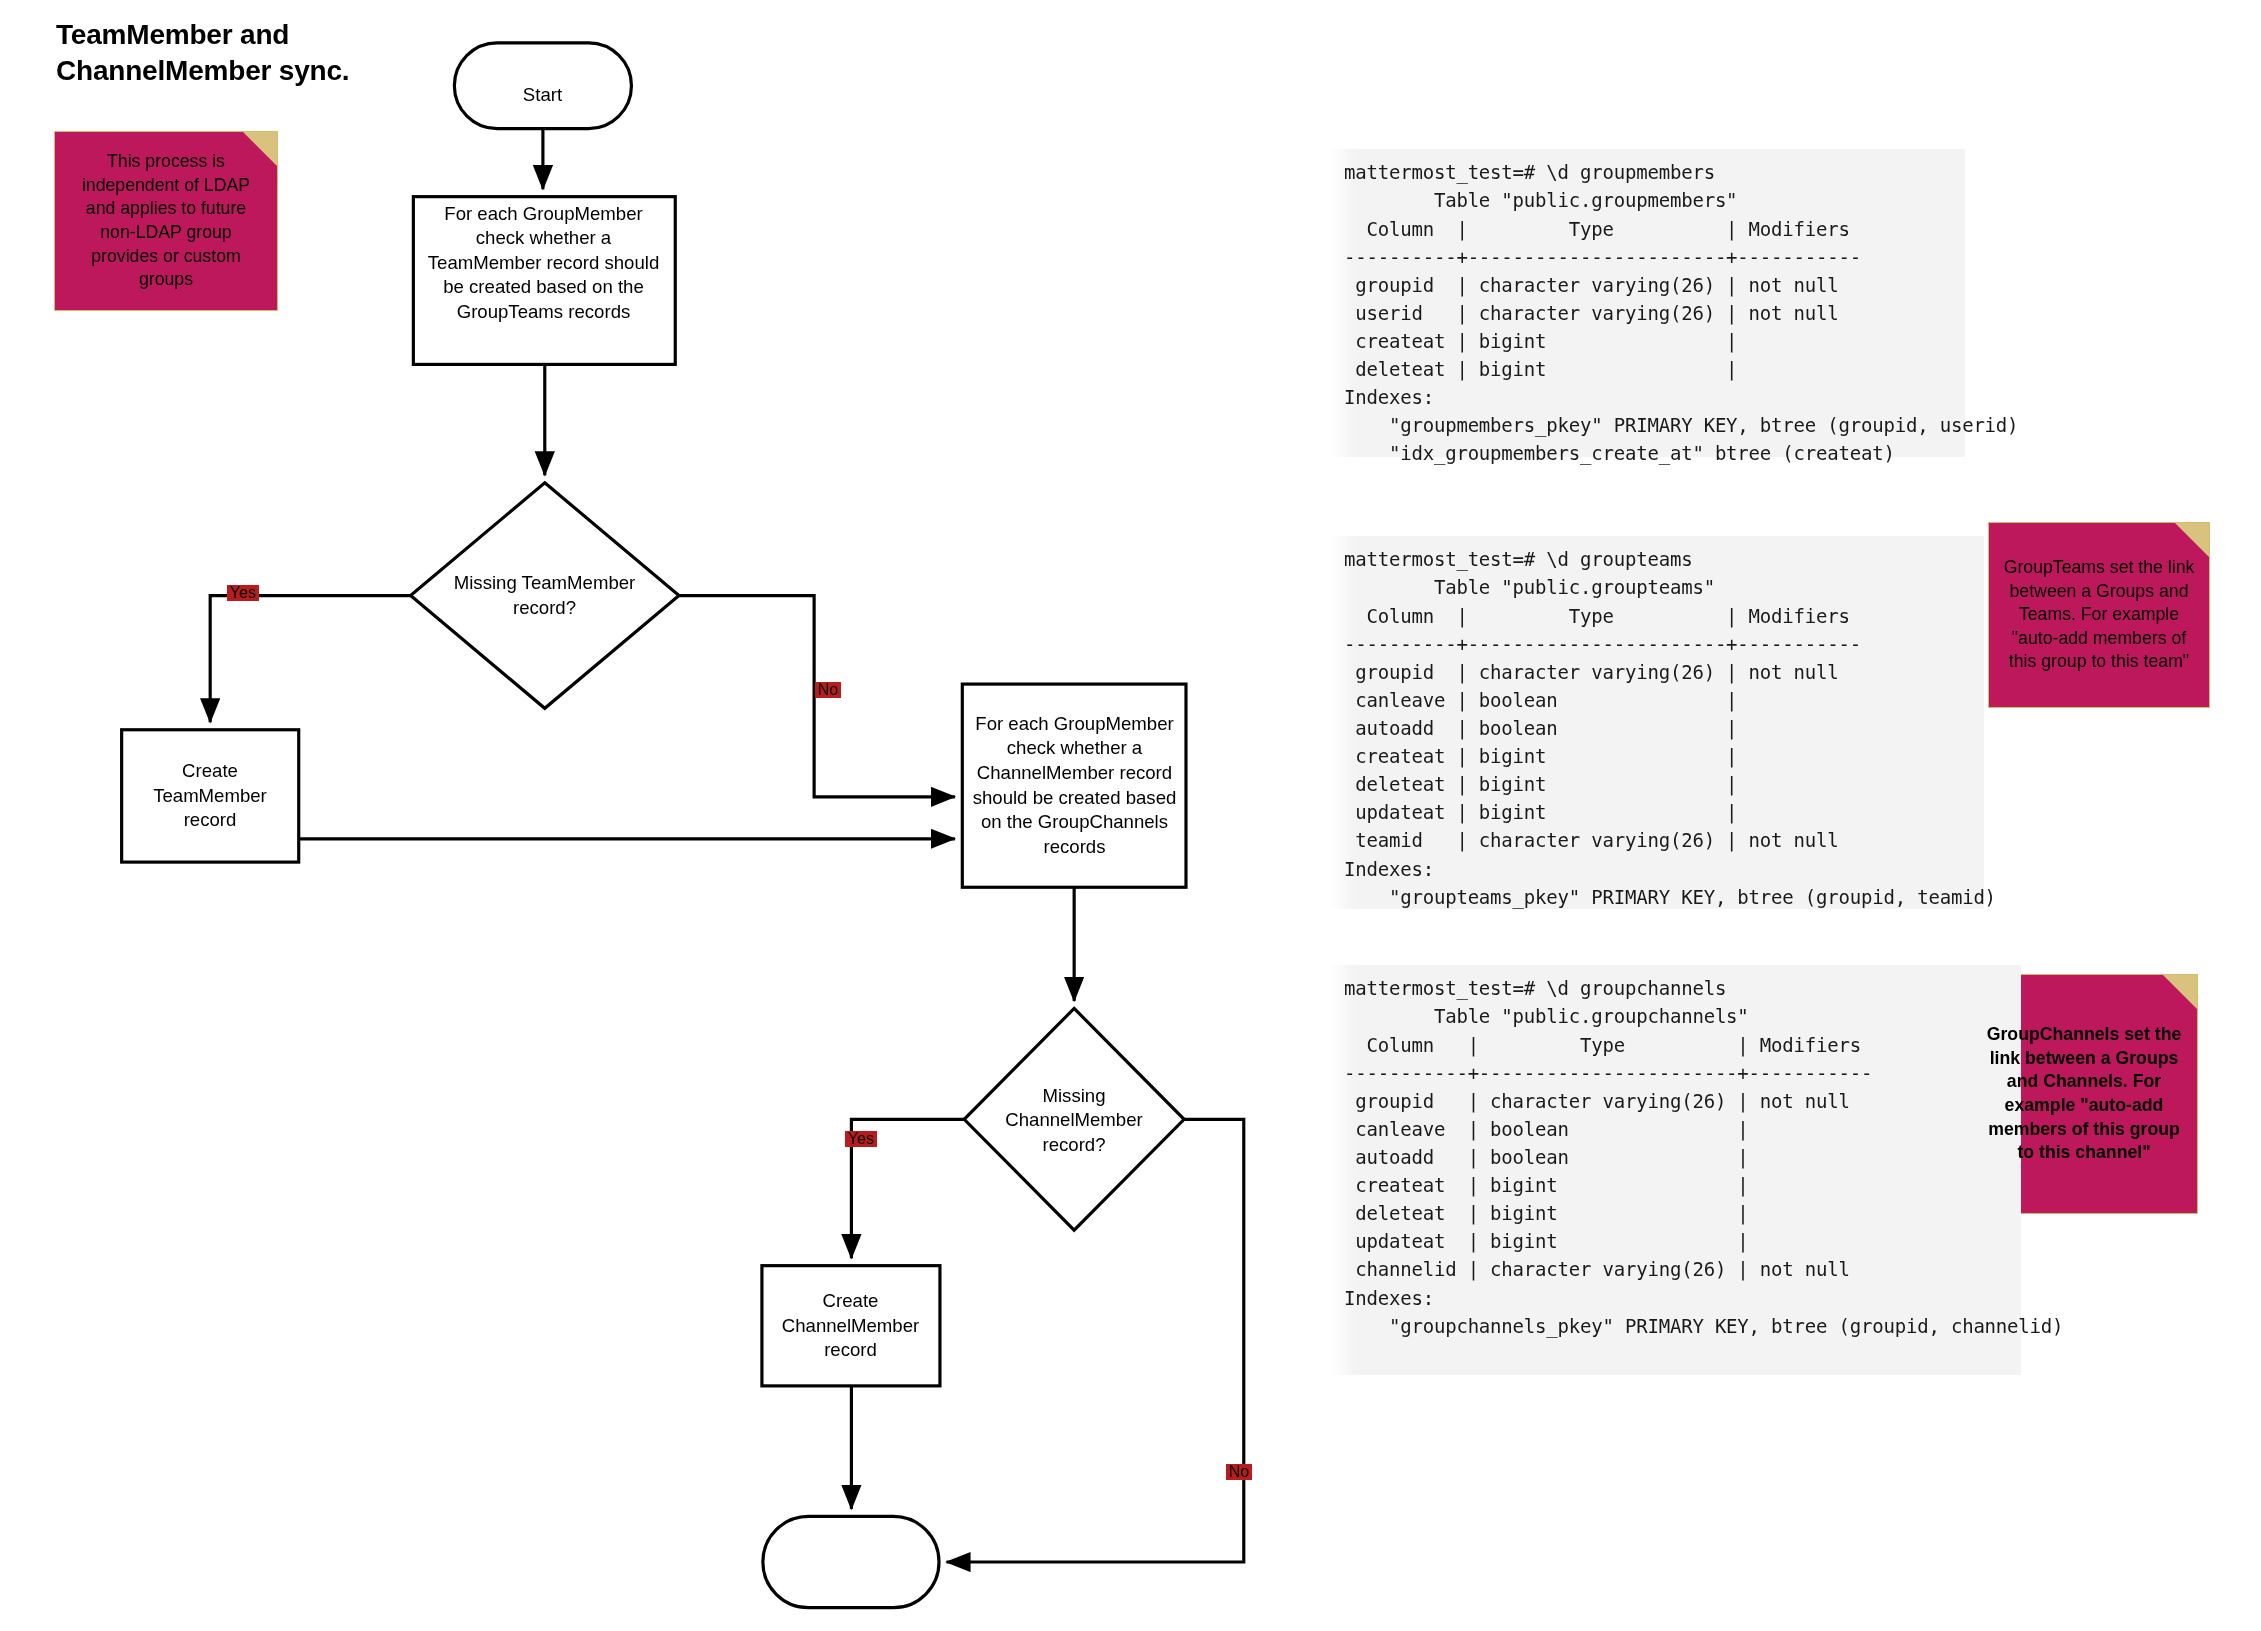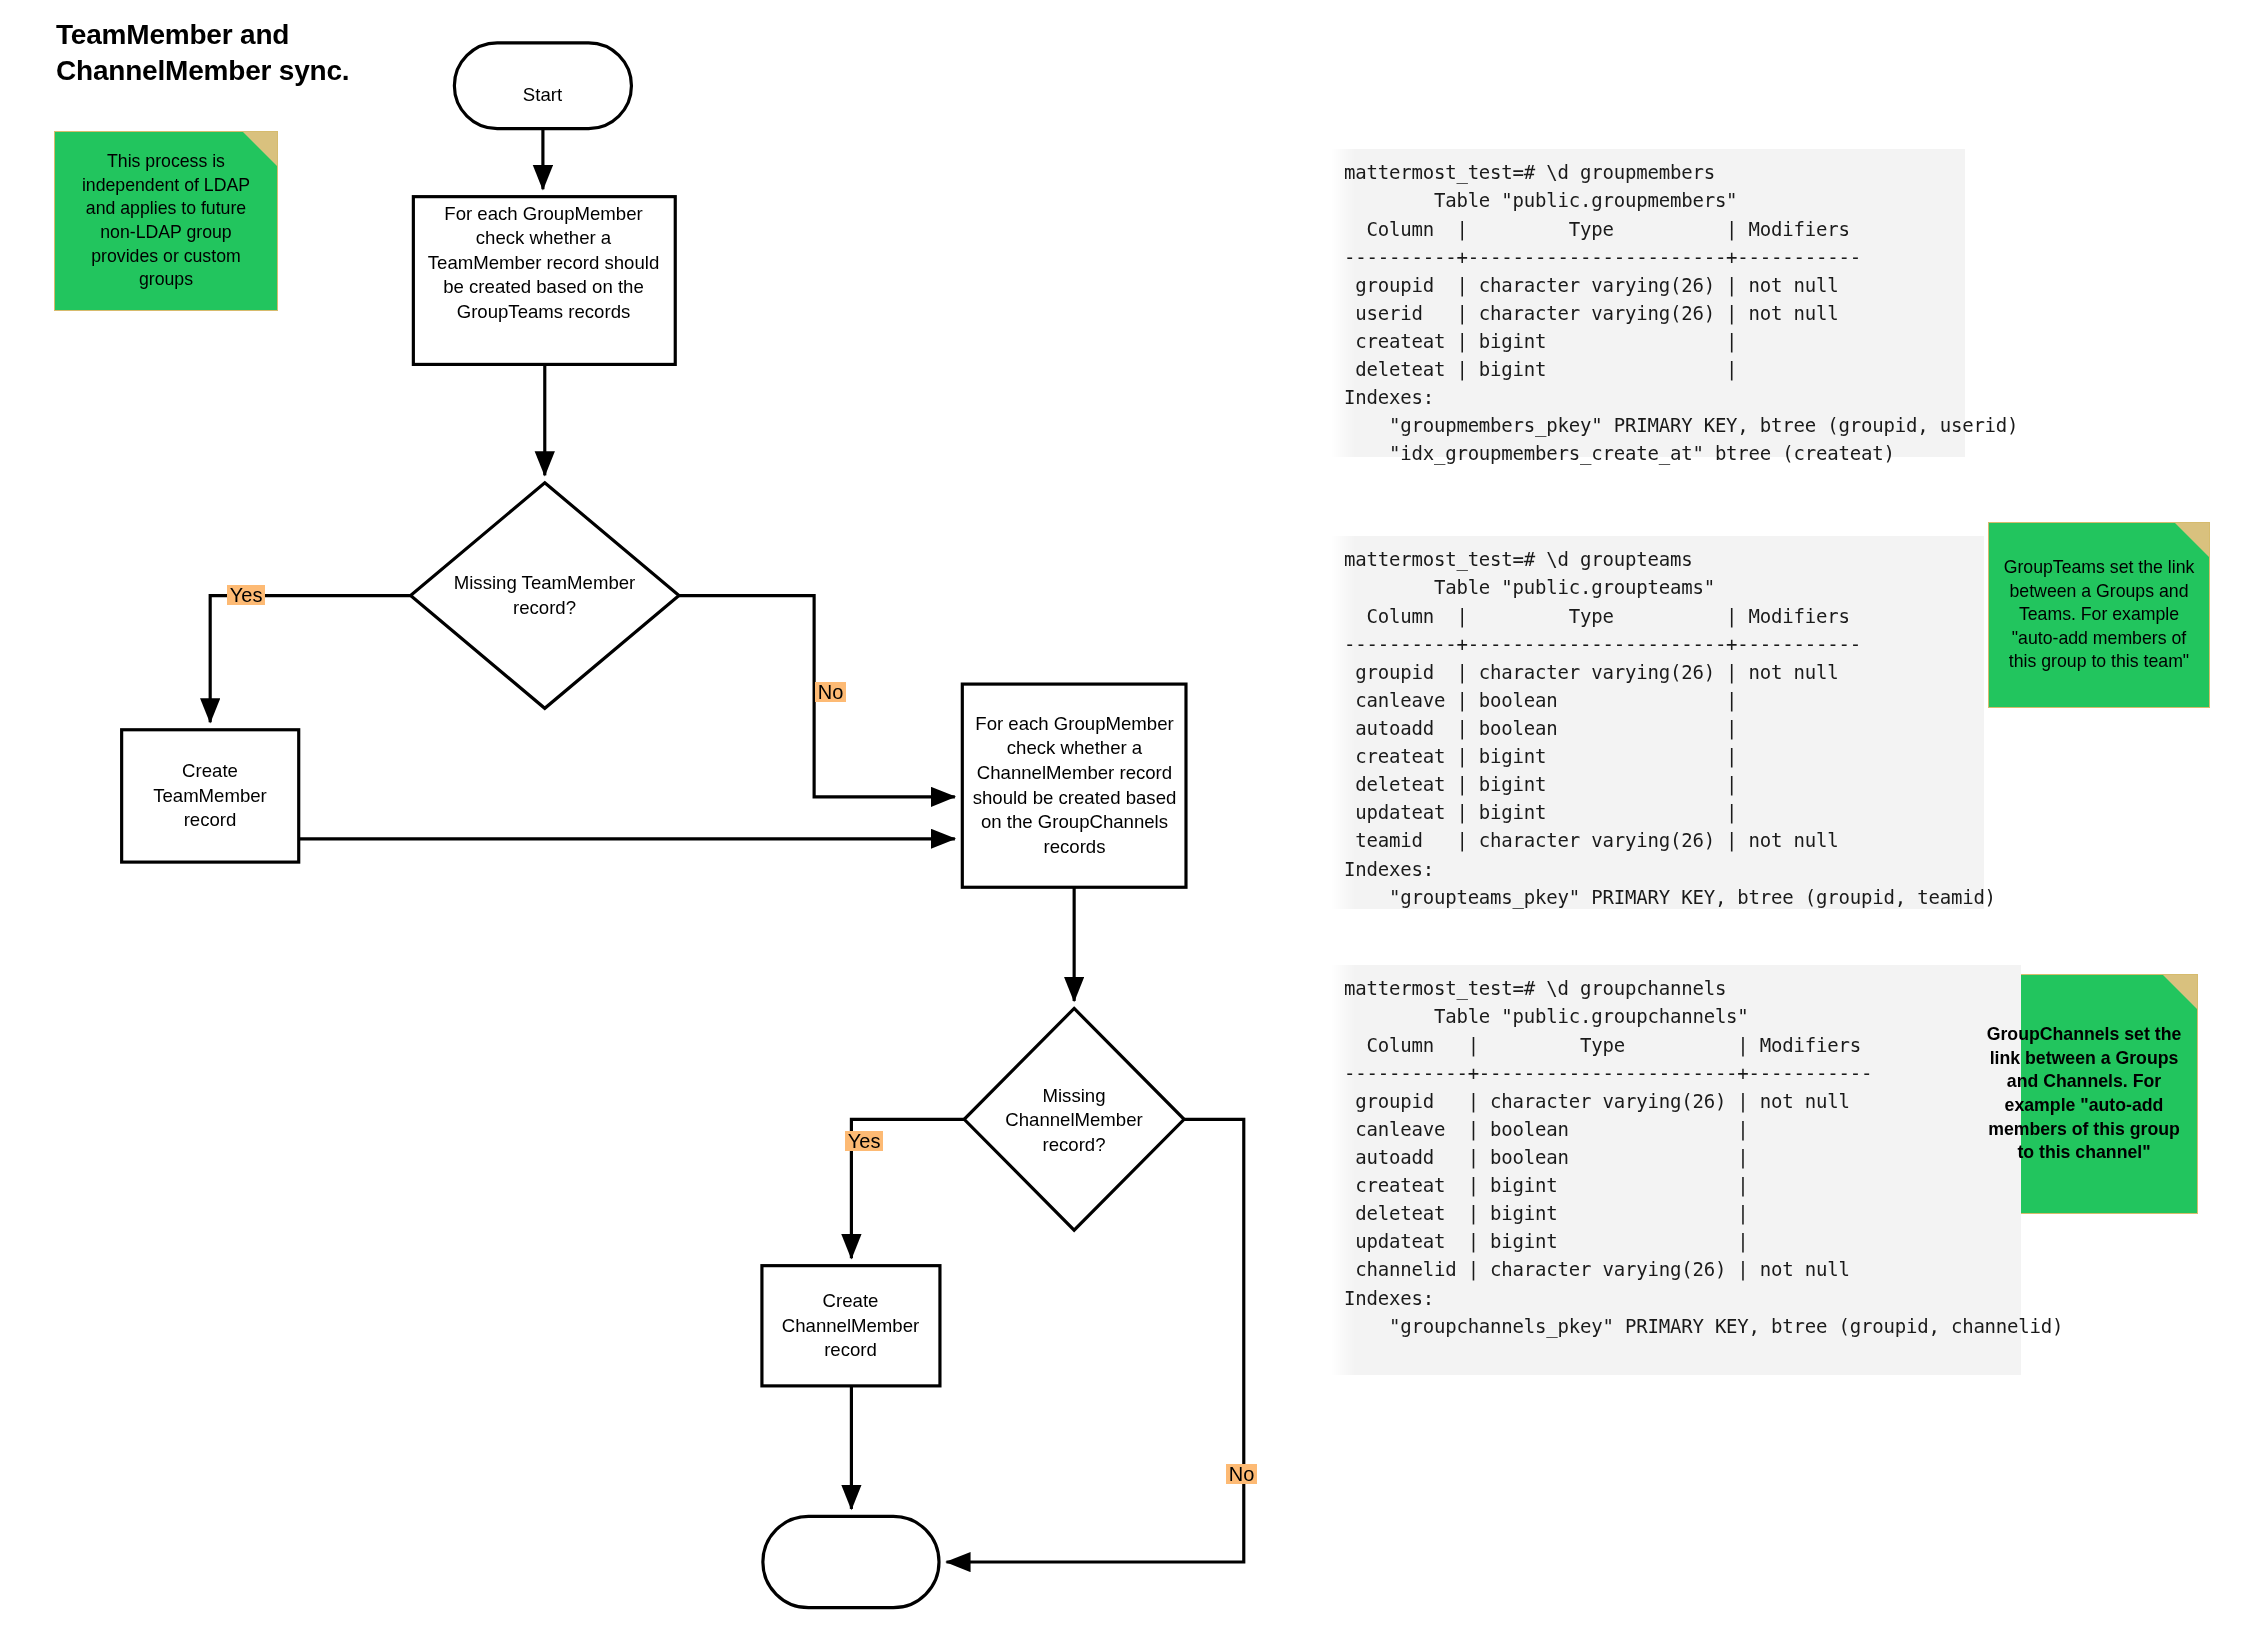--- a/index.html
+++ b/index.html
@@ -53,31 +53,31 @@
     font-size: 18.6px;
     line-height: 1.32;
     color: #000;
     pointer-events: none;
   }
   .node-label span { display: block; width: 100%; }
 
   
   .edge-label {
     position: absolute;
-    font-size: 20px;
+    font-size: 16px;
     color: #000;
-    background: #fdba74;
+    background: #b91c1c;
     padding: 0 2.8px;
     line-height: 1;
   }
 
   
   .sticky {
     position: absolute;
-    background: #22c55e;
+    background: #be185d;
     border: 0.9px solid #d6bb6d;
     box-sizing: border-box;
     font-size: 17.7px;
     line-height: 1.33;
     text-align: center;
     color: #000;
     display: flex;
     align-items: center;
     justify-content: center;
     padding: 9.3px 11.2px;

